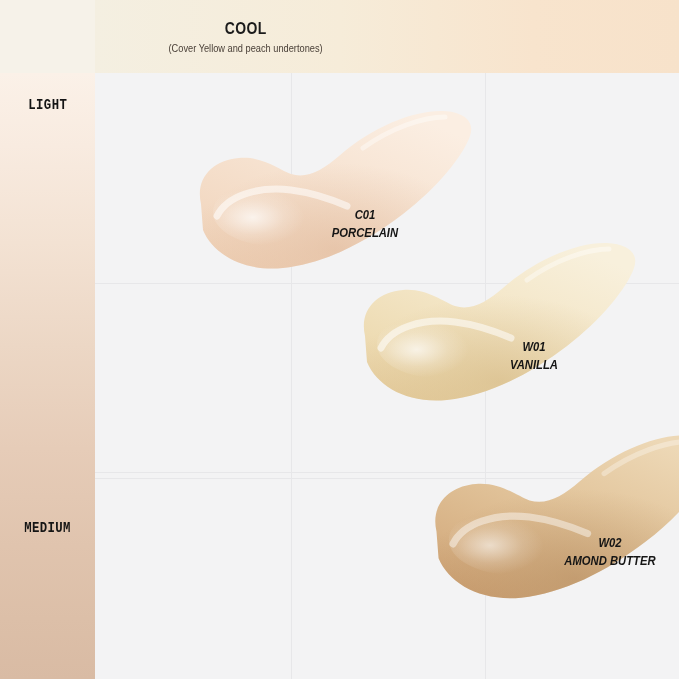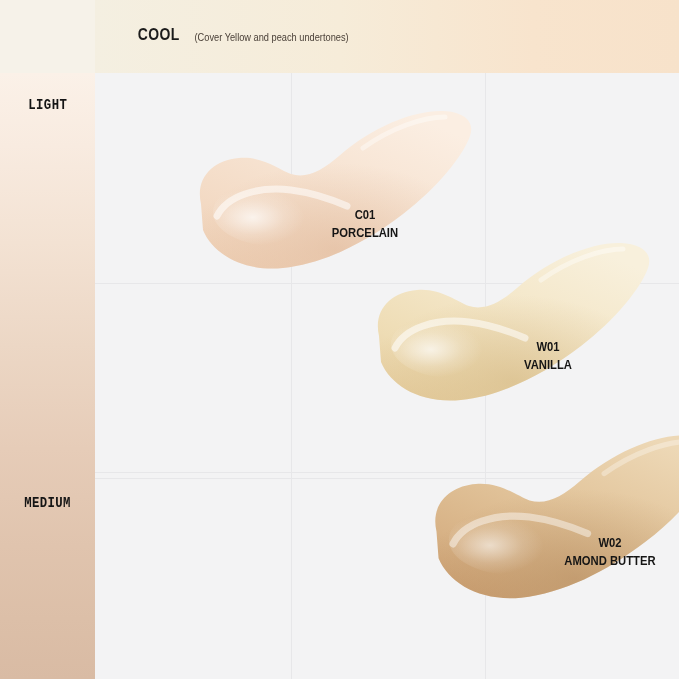--- a/index.html
+++ b/index.html
@@ -36,21 +36,21 @@
     top: 0;
     width: 95px;
     height: 73px;
     background: #f6f2e9;
   }
   .header-col {
     position: absolute;
     top: 0;
     height: 73px;
     display: flex;
-    flex-direction: row;
+    flex-direction: column;
     align-items: center;
     justify-content: center;
   }
   .header-col.cool  { left: 95px;  width: 302px; }
   .header-col.warm  { left: 397px; width: 282px; }
 
   .tone-title {
     font-family: "Liberation Sans Narrow", "Liberation Sans", sans-serif;
     font-size: 17px;
     font-weight: bold;
@@ -90,21 +90,21 @@
     width: 95px;
     text-align: center;
     font-family: Liberation Mono, monospace;
     font-size: 15px;
     font-weight: bold;
     letter-spacing: 0.5px;
     color: #141414;
   }
   .depth-label > span { display: inline-block; transform: scaleX(0.82); }
   .depth-label.light  { top: 97px; }
-  .depth-label.medium { top: 495px; text-align: center; }
+  .depth-label.medium { top: 520px; text-align: center; }
 
   
   .plot {
     position: absolute;
     left: 95px;
     top: 73px;
     width: 584px;
     height: 606px;
     background: #f3f3f4;
   }
@@ -126,20 +126,21 @@
   
   .swatch {
     position: absolute;
   }
   .swatch svg { display: block; overflow: visible; }
 
   .swatch-caption {
     position: absolute;
     text-align: center;
     font-family: "Liberation Sans Narrow", "Liberation Sans", sans-serif;
+    font-style: italic;
     font-weight: bold;
     color: #151515;
     line-height: 1.45;
     white-space: nowrap;
     pointer-events: none;
   }
   .swatch-code { font-size: 12.5px; display: block; transform: scaleX(0.9); }
   .swatch-name { font-size: 12.5px; display: block; transform: scaleX(0.9); }
 </style>
 </head>
@@ -215,21 +216,21 @@
         <ellipse cx="88" cy="104" rx="62" ry="34" fill="url(#hl-c01)"></ellipse>
         <path d="M30,108 C40,88 70,78 104,82 C128,85 146,92 160,98" stroke="#ffffff" stroke-opacity="0.55" stroke-width="7" fill="none" stroke-linecap="round"></path>
         <path d="M176,40 C204,20 236,9 258,9" stroke="#ffffff" stroke-opacity="0.40" stroke-width="5" fill="none" stroke-linecap="round"></path>
       </svg>
       <div class="swatch-caption" style="left:118px; top:98px; width:120px;">
         <span class="swatch-code">C01</span>
         <span class="swatch-name">PORCELAIN</span>
       </div>
     </div>
 
-    <div class="swatch" style="left:270px; top:167px;">
+    <div class="swatch" style="left:256px; top:167px;">
       <svg width="290" height="165" viewBox="0 0 290 165">
         <defs>
           <linearGradient id="g-w01" x1="0%" y1="100%" x2="75%" y2="0%">
             <stop offset="0%" stop-color="#e3c999"></stop>
             <stop offset="28%" stop-color="#eedcb4"></stop>
             <stop offset="62%" stop-color="#f4e7c9"></stop>
             <stop offset="100%" stop-color="#f8f0dc"></stop>
           </linearGradient>
           <radialGradient id="hl-w01" cx="32%" cy="58%" r="42%">
             <stop offset="0%" stop-color="#ffffff" stop-opacity="0.70"></stop>

